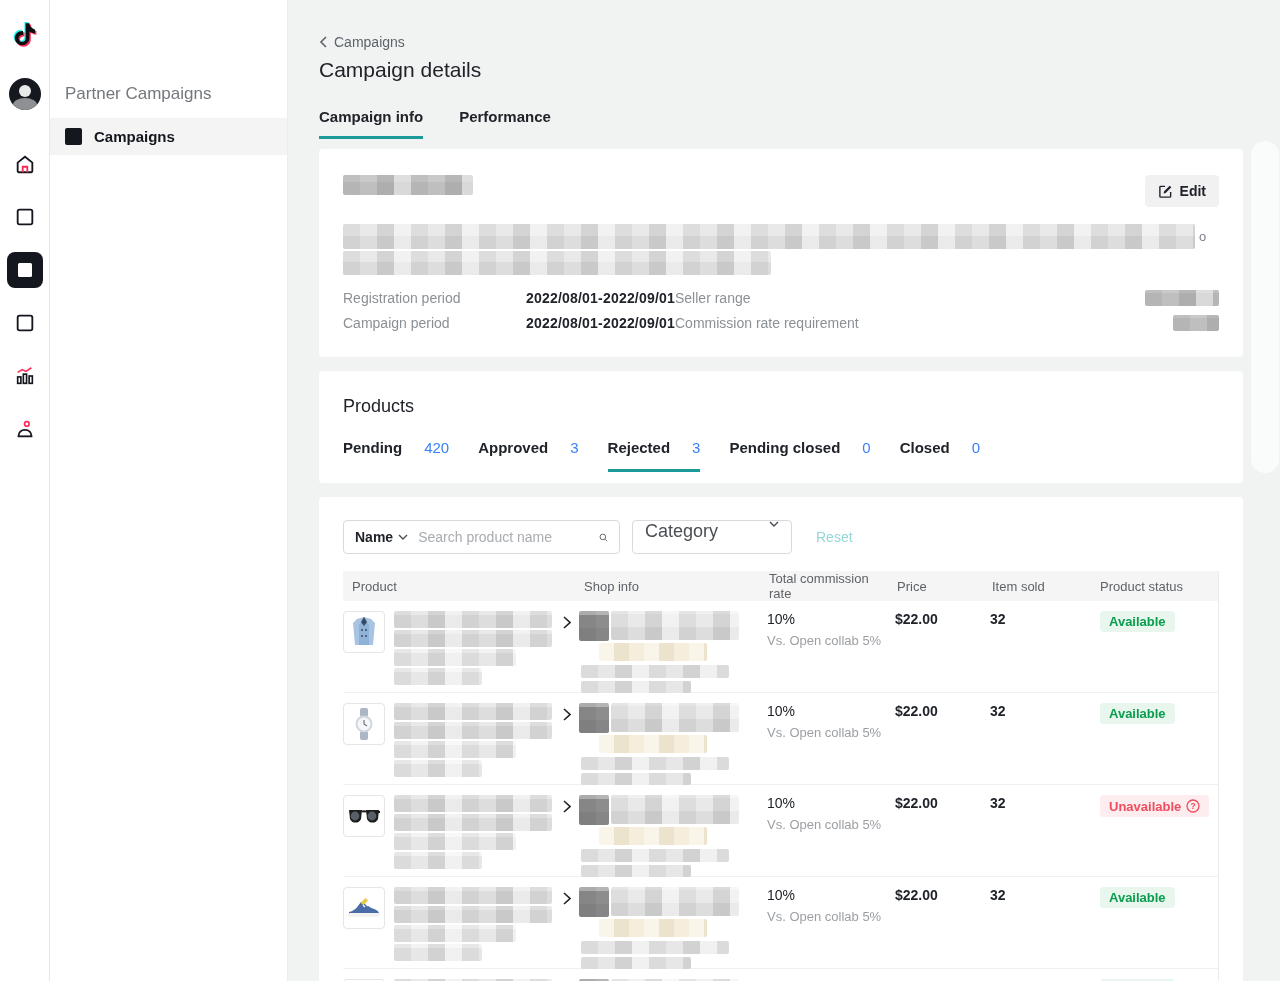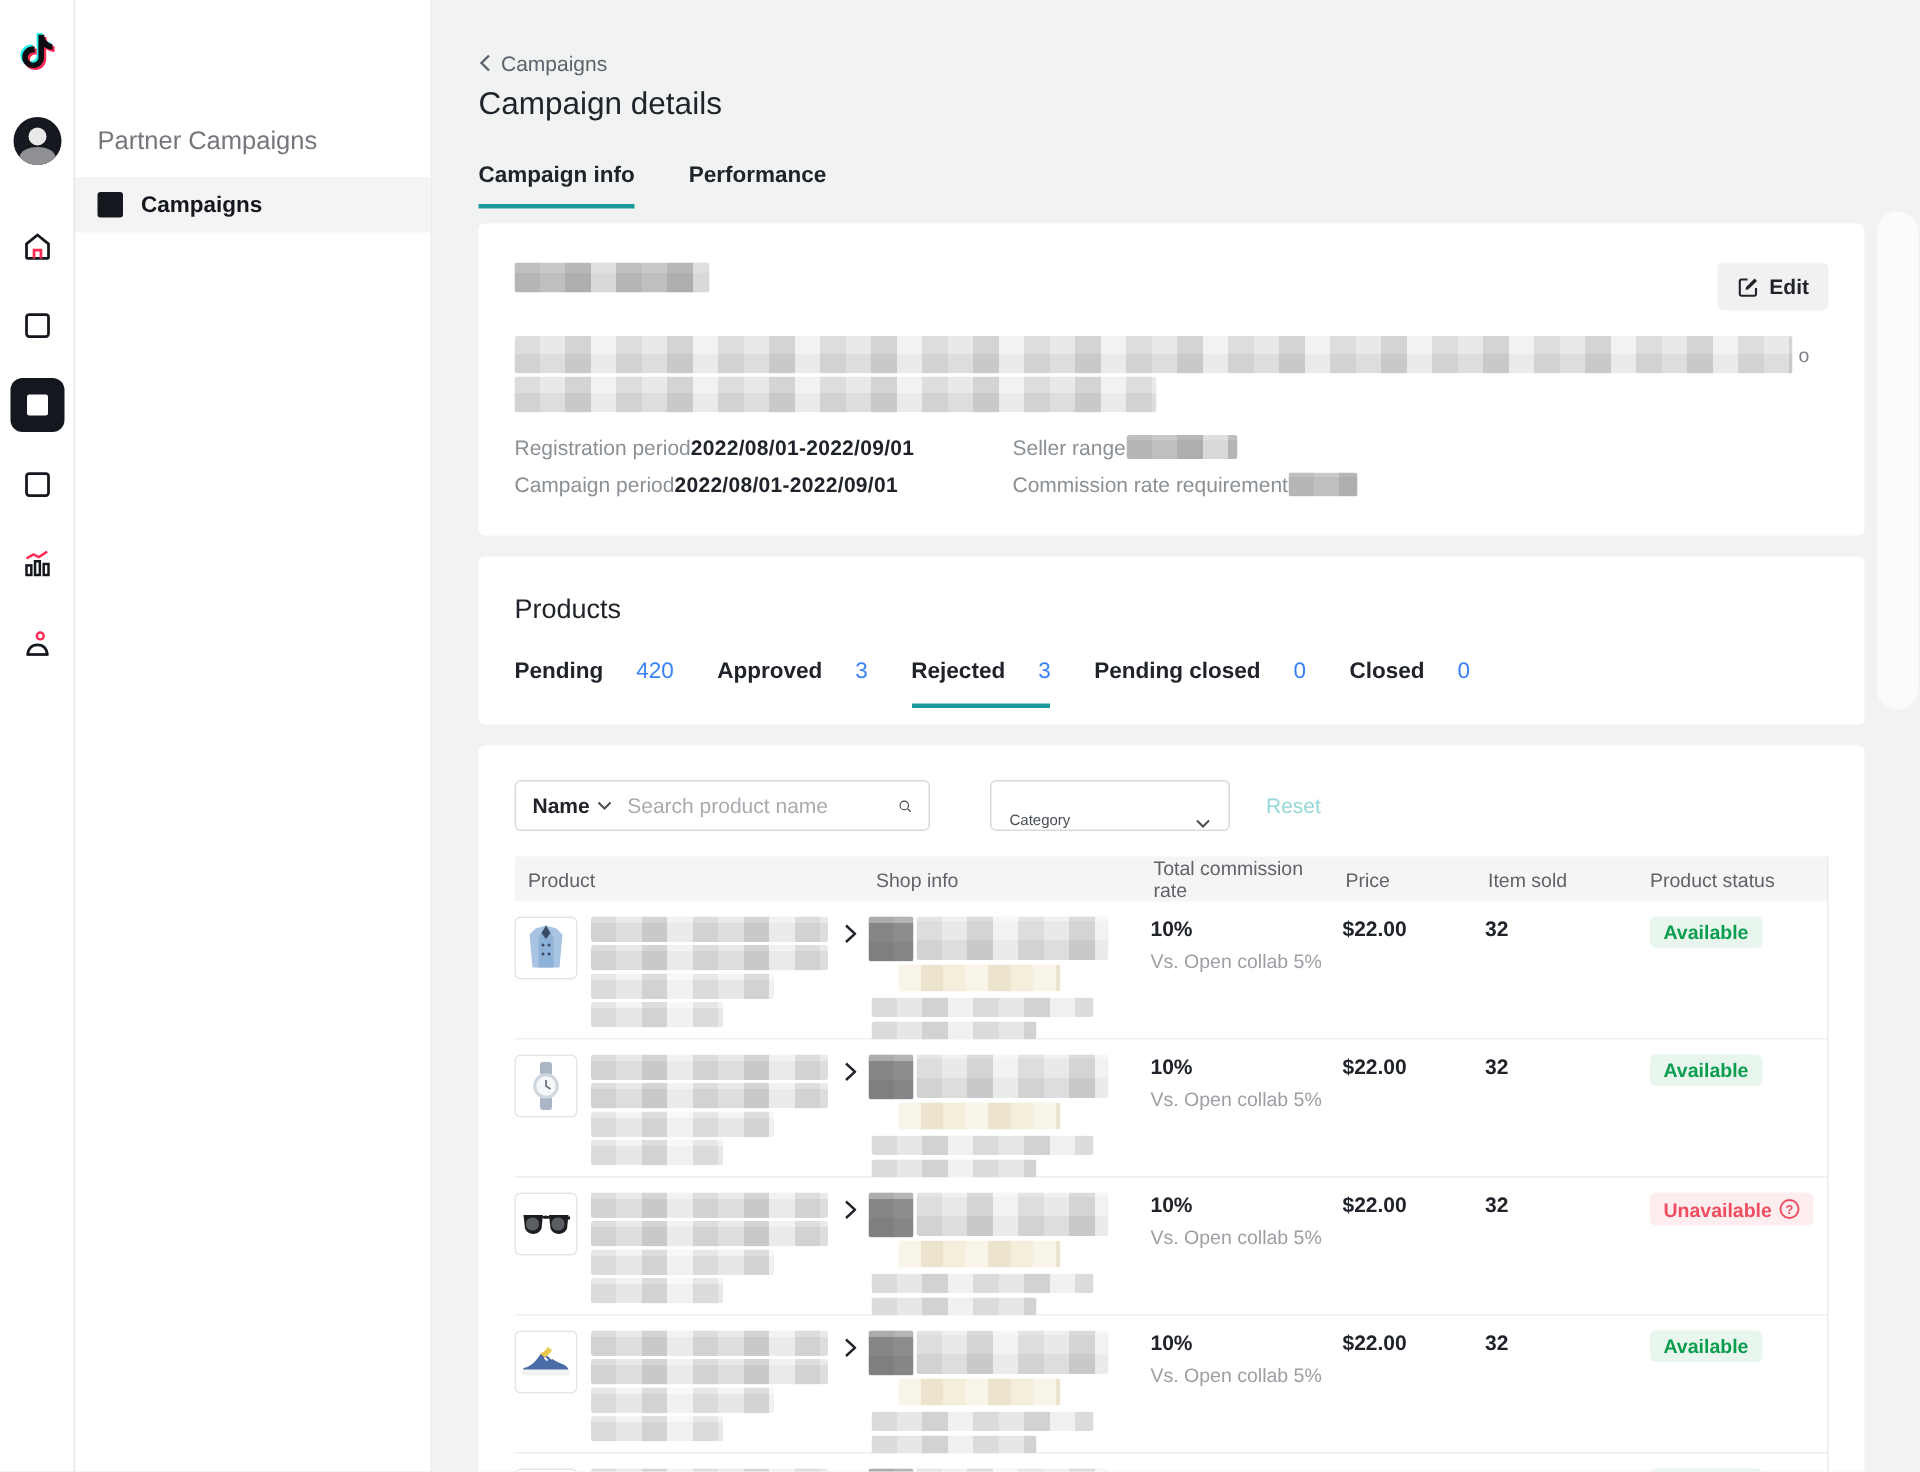--- a/index.html
+++ b/index.html
@@ -69,21 +69,21 @@
     background-image:
       repeating-linear-gradient(90deg, rgba(255,255,255,.5) 0 15px, rgba(0,0,0,.03) 15px 30px, rgba(255,255,255,.2) 30px 45px);
   }
   .camp-title-blur { width:130px; height:20px; }
   .camp-desc { margin-top:17px; }
   .desc-line1 { display:flex; align-items:center; gap:4px; }
   .desc-line1 .mosaic { width:852px; height:25px; }
   .desc-tail { color:#7c8086; font-size:13px; }
   .desc-line2 { width:428px; height:24px; margin-top:2px; }
   .camp-fields { margin-top:15px; display:grid; grid-template-columns:332px 1fr; row-gap:9px; }
-  .field { display:flex; align-items:center; font-size:14px; }
+  .field { display:flex; align-items:center; gap:10px; font-size:14px;justify-content:space-between; }
   .field .flabel { color:#8b9095; }
   .field .fvalue { color:#20242a; font-weight:600; letter-spacing:.2px; }
   .blur-sm { width:74px; height:16px; }
   .blur-xs { width:46px; height:16px; }
   
   .card-products { margin-top:14px; padding:25px 24px 0; height:112px; }
   .products-title { font-size:18px; font-weight:400; color:#20242a; }
   .prod-tabs { display:flex; gap:29px; margin-top:22px; }
   .prod-tab { display:flex; gap:22px; padding-bottom:13px; border-bottom:3px solid transparent; cursor:pointer; font-size:15px; }
   .prod-tab .pt-label { font-weight:700; color:#20242a; }
@@ -97,22 +97,22 @@
     display:flex; align-items:center; padding:0 11px; background:#fff;
   }
   .name-select { display:flex; align-items:center; gap:5px; font-size:14px; font-weight:700; color:#20242a; cursor:pointer; flex-shrink:0; }
   .search-box input {
     border:none; outline:none; flex:1; margin-left:10px; font-size:14px;
     font-family:inherit; color:#20242a; background:transparent;
   }
   .search-box input::placeholder { color:#a8acb0; }
   .cat-select {
     width:160px; height:34px; border:1px solid #d9dadb; border-radius:4px; background:#fff;
-    display:flex; align-items:flex-end; justify-content:space-between; padding:0 12px;
-    font-size:10px; color:#494f55; cursor:pointer;margin-left:28px;
+    display:flex; align-items:flex-start; justify-content:space-between; padding:0 12px;
+    font-size:18px; color:#494f55; cursor:pointer;
   }
   .reset-link { margin-left:12px; color:#96d7d7; font-size:14px; cursor:pointer; }
   
   .ptable { margin-top:17px; border-right:1px solid #ebebeb; }
   .t-grid { display:grid; grid-template-columns:212px 24px 188px 128px 95px 88px 1fr; }
   .thead { background:#f5f5f6; height:30px; align-items:center; font-size:13px; color:#5f6368; }
   .thead .th { padding:0 2px; }
   .th.r, .cell.r { text-align:left; }
   .th.status-h { padding-left:22px; }
   .trow { border-bottom:1px solid #f0f0f0; padding:10px 0 0; height:92px; }
@@ -125,21 +125,21 @@
   .name-blur .ln { height:17px; margin-bottom:2px; }
   .ln1 { width:158px; } .ln2 { width:158px; } .ln3 { width:122px; } .ln4 { width:88px; }
   .chev-cell { display:flex; justify-content:center; padding-top:5px; cursor:pointer; }
   .shop-cell { padding-right:10px; }
   .shop-top { display:flex; gap:2px; }
   .shop-av { width:30px; height:30px; flex-shrink:0; }
   .shop-name { width:128px; height:29px; }
   .shop-rate { width:108px; height:18px; margin:2px 0 0 20px; }
   .shop-faint1 { width:148px; height:13px; margin:4px 0 0 2px; }
   .shop-faint2 { width:110px; height:12px; margin:3px 0 0 2px; }
-  .comm-main { font-weight:700; color:#20242a; }
+  .comm-main { font-weight:400; color:#20242a; }
   .comm-sub { color:#9b9fa3; font-size:13px; margin-top:6px; }
   .cell.price, .cell.sold { font-weight:600; color:#20242a; }
   .status-cell { padding-left:22px; }
   .badge {
     display:inline-flex; align-items:center; gap:5px; font-size:13px; font-weight:600;
     border-radius:4px; padding:4px 9px; line-height:1;
   }
   .badge.green { color:#0b9d4e; background:#e8f6ee; }
   .badge.red { color:#ee4d60; background:#fdedef; }
   

